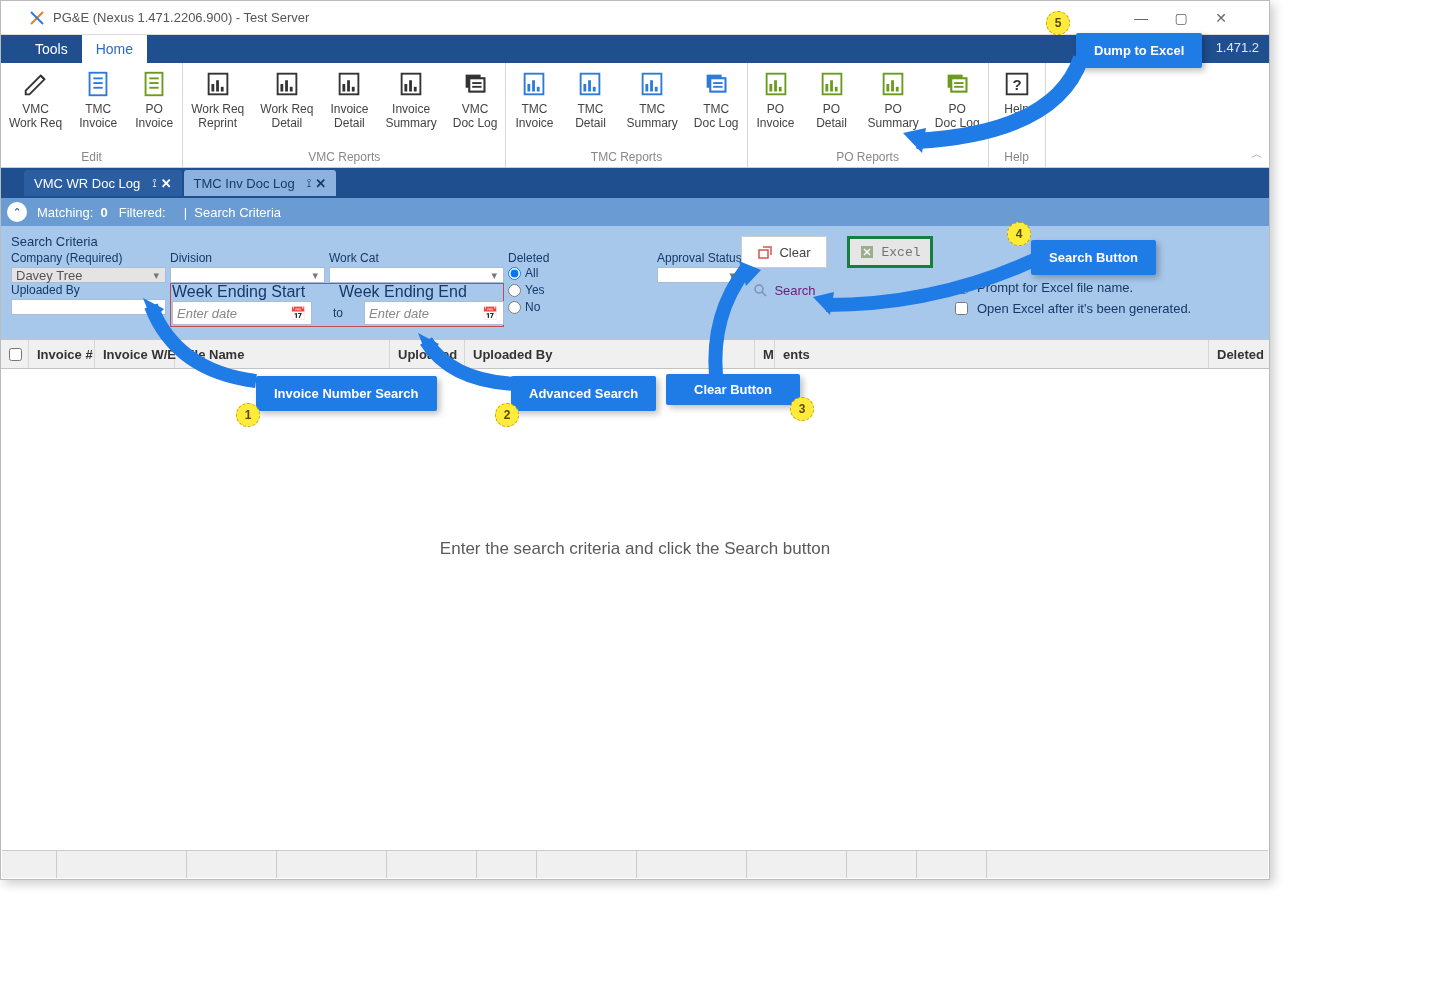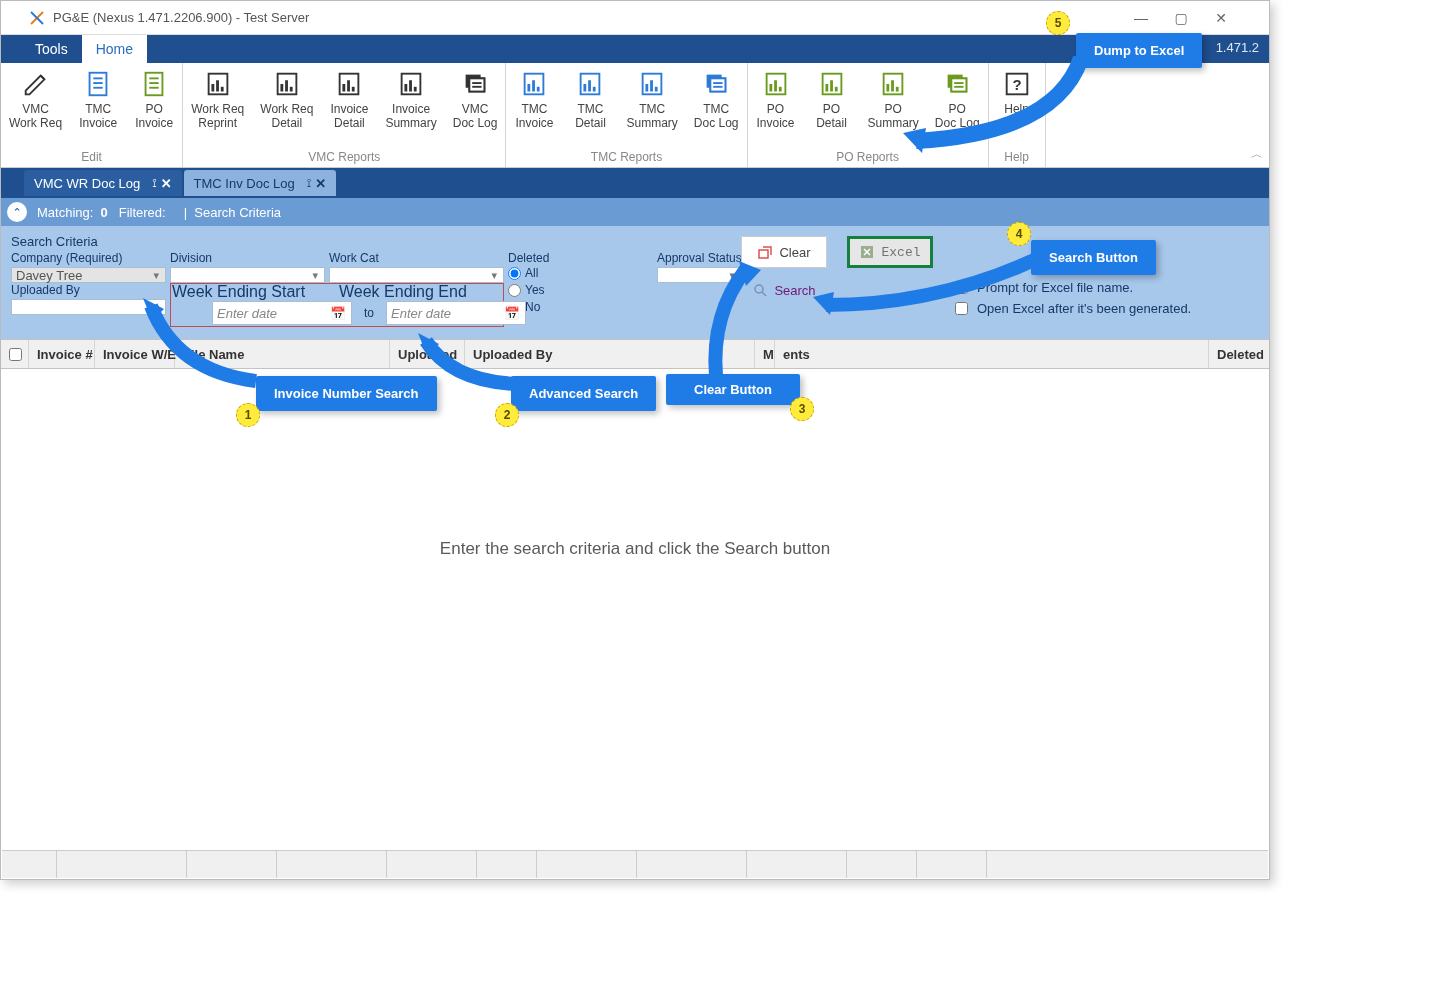--- a/index.html
+++ b/index.html
@@ -362,21 +362,21 @@
       </div>
       <div class="fld">
         <label>Uploaded By</label>
         <div class="ctl"></div>
       </div>
       <div class="fld box highlight" style="grid-column:span 2;padding:0 2px 2px 2px;">
         <div style="display:flex;gap:4px;">
           <div style="flex:1;"><label style="font-size:16px;color:#153a68;">Week Ending Start</label></div>
           <div style="flex:1;"><label style="font-size:16px;color:#153a68;">Week Ending End</label></div>
         </div>
-        <div style="display:flex;align-items:center;gap:12px;padding-left:40px;">
+        <div style="display:flex;align-items:center;gap:21px;">
           <div class="date-ctl">
               <span>Enter date</span>
               <span class="cal">📅</span>
             </div>
           <span style="font-size:12px;color:#153a68;">to</span>
           <div class="date-ctl">
               <span>Enter date</span>
               <span class="cal">📅</span>
             </div>
         </div>

